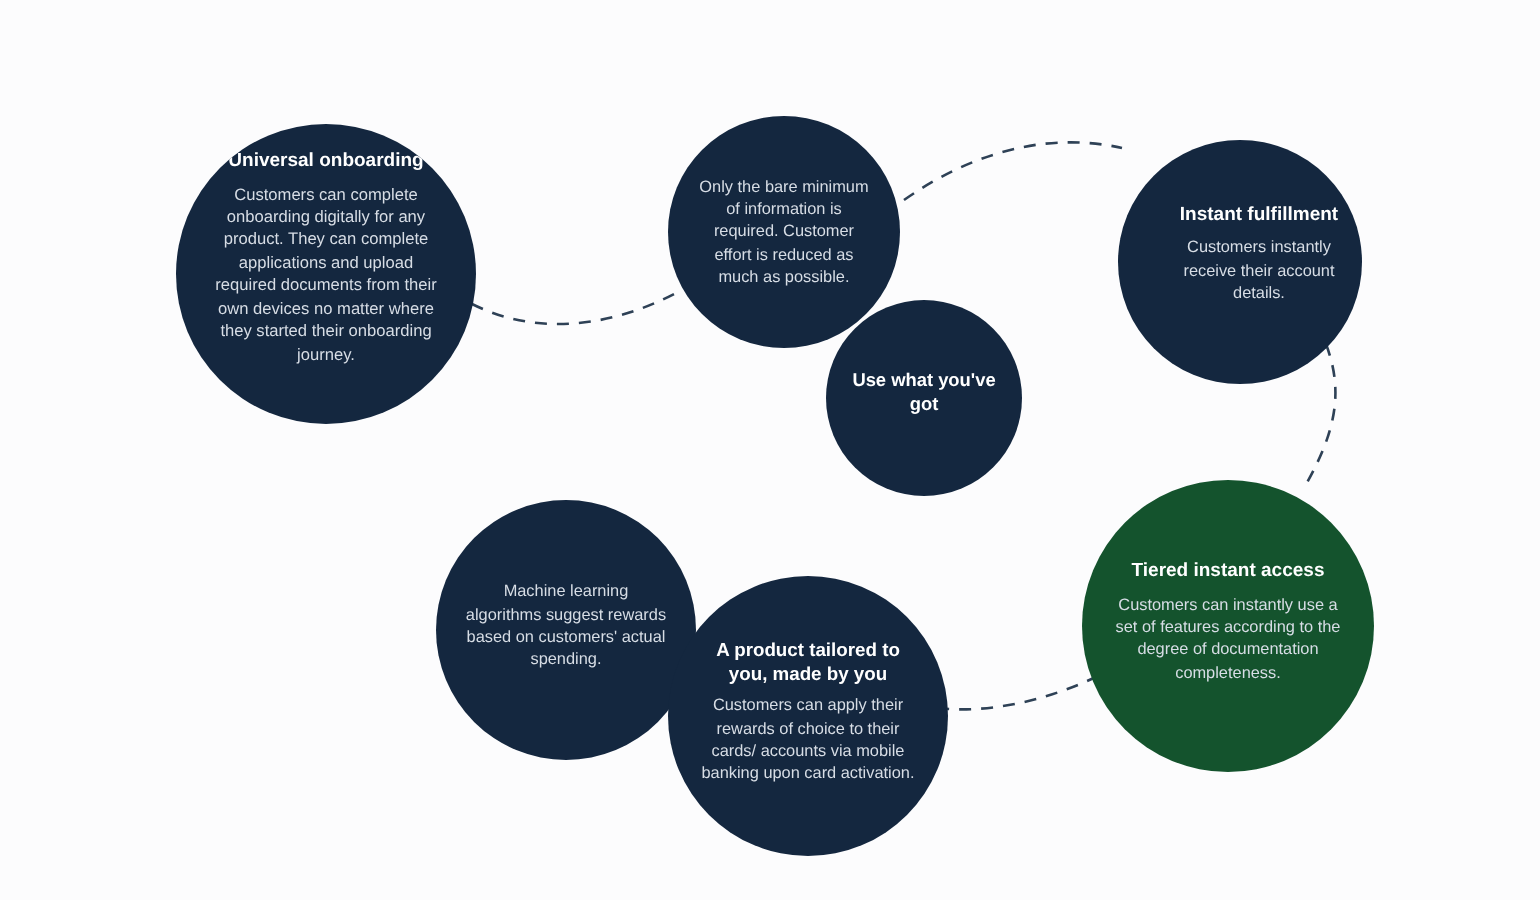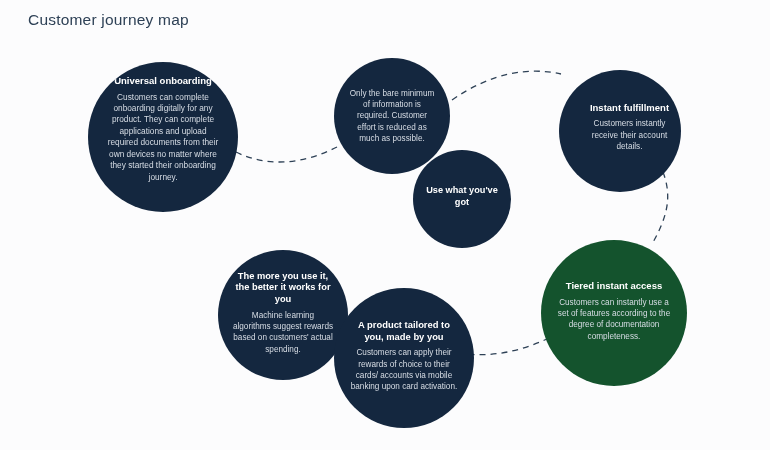--- a/index.html
+++ b/index.html
@@ -66,21 +66,20 @@
     color: #d7dde5;
     font-weight: 400;
     line-height: 1.38;
   }
 </style>
 </head>
 <body>
 
 <div id="canvas">
 
-  <div id="page-title">Customer journey map</div>
 
   <svg id="connectors" viewBox="0 0 770 450" xmlns="http://www.w3.org/2000/svg">
       <path d="M 236 152 C 268 168, 305 164, 339 146" fill="none" stroke="#2e4156" stroke-width="1.3" stroke-dasharray="6 5" stroke-linecap="butt"></path>
       <path d="M 452 100 C 492 72, 530 67, 561 74" fill="none" stroke="#2e4156" stroke-width="1.3" stroke-dasharray="6 5" stroke-linecap="butt"></path>
       <path d="M 663 172 C 672 196, 668 216, 652 244" fill="none" stroke="#2e4156" stroke-width="1.3" stroke-dasharray="6 5" stroke-linecap="butt"></path>
       <path d="M 549 338 C 524 350, 495 357, 468 354" fill="none" stroke="#2e4156" stroke-width="1.3" stroke-dasharray="6 5" stroke-linecap="butt"></path>
     </svg>
 
   <div id="nodes-layer">
       <div class="node" style="left: 88px; top: 62px; width: 150px; height: 150px; background: rgb(20, 39, 63);">
@@ -106,21 +105,20 @@
         </div>
       </div>
       <div class="node" style="left: 541px; top: 240px; width: 146px; height: 146px; background: #14532d;">
         <div class="node-inner" style="transform: translateY(-2px);">
           <div class="node-title" style="font-size: 9.5px; color: rgb(255, 255, 255);">Tiered instant access</div>
           <div class="node-body" style="font-size: 8.2px; color: rgb(215, 221, 229); text-align: center;">Customers can instantly use a set of features according to the degree of documentation completeness.</div>
         </div>
       </div>
       <div class="node" style="left: 218px; top: 250px; width: 130px; height: 130px; background: rgb(20, 39, 63);">
         <div class="node-inner" style="transform: translateY(-2px);">
-          <div class="node-title" style="font-size: 9.3px; color: rgb(255, 255, 255);">The more you use it, the better it works for you</div>
           <div class="node-body" style="font-size: 8.2px; color: rgb(215, 221, 229);">Machine learning algorithms suggest rewards based on customers' actual spending.</div>
         </div>
       </div>
       <div class="node" style="left: 334px; top: 288px; width: 140px; height: 140px; background: rgb(20, 39, 63);">
         <div class="node-inner" style="transform: translateY(-2px);">
           <div class="node-title" style="font-size: 9.4px; color: rgb(255, 255, 255);">A product tailored to you, made by you</div>
           <div class="node-body" style="font-size: 8.2px; color: rgb(215, 221, 229);">Customers can apply their rewards of choice to their cards/ accounts via mobile banking upon card activation.</div>
         </div>
       </div>
     </div>

